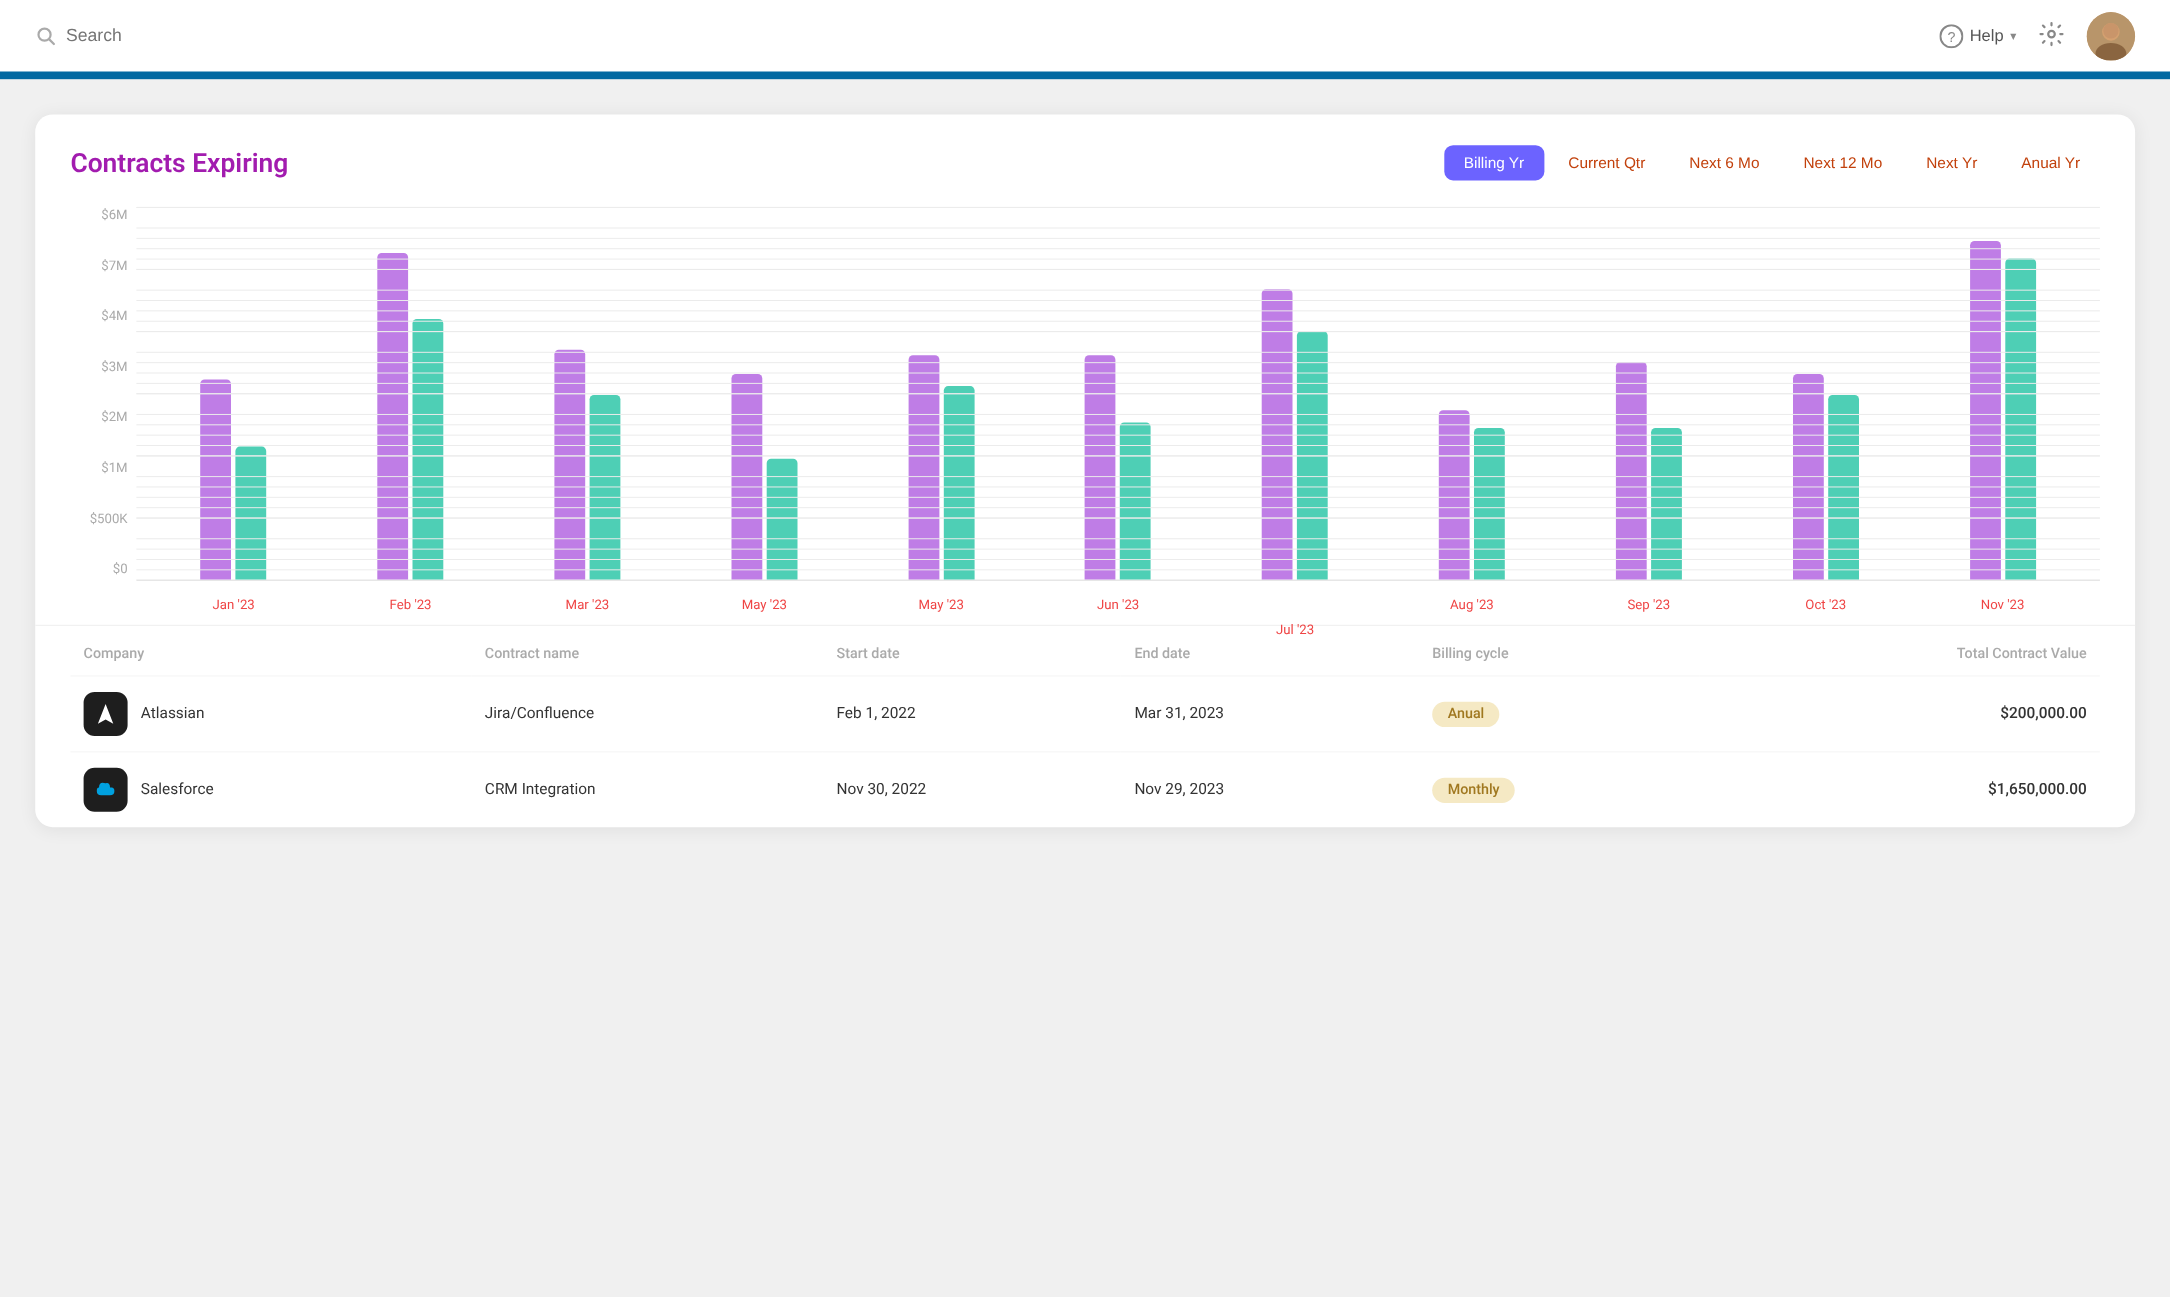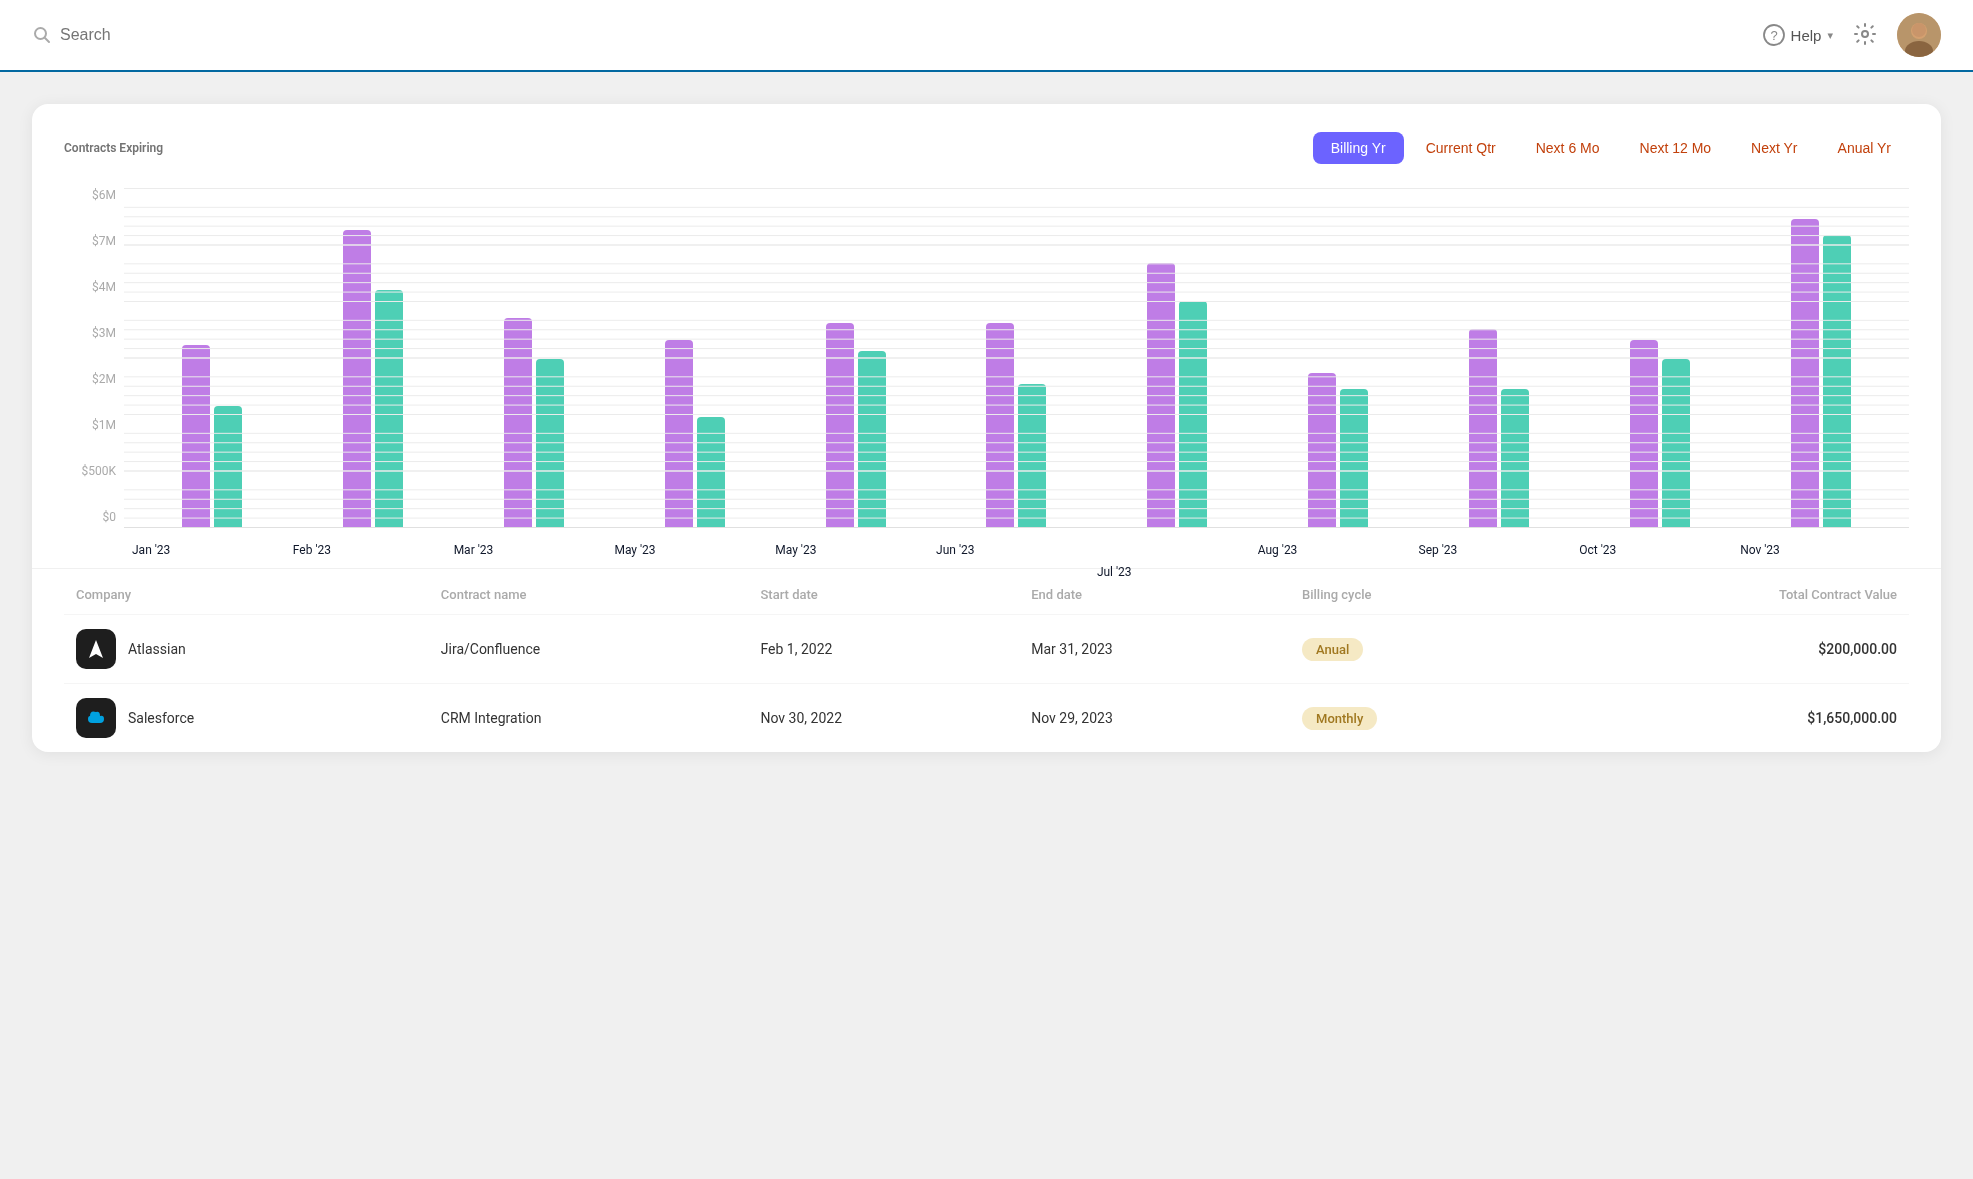--- a/index.html
+++ b/index.html
@@ -9,21 +9,21 @@
       min-height: 100vh;
     }
 
     
     .topbar {
       background: #fff;
       height: 72px;
       display: flex;
       align-items: center;
       padding: 0 32px;
-      border-bottom: 2px solid #0369a1;
+      border-bottom: 7px solid #0369a1;
     }
     .search-area {
       display: flex;
       align-items: center;
       gap: 8px;
       color: #aaa;
       font-size: 16px;
     }
     .topbar-right {
       margin-left: auto;
@@ -72,23 +72,23 @@
     }
 
     
     .card-header {
       display: flex;
       align-items: center;
       justify-content: space-between;
       margin-bottom: 24px;
     }
     .card-title {
-      font-size: 12px;
+      font-size: 24px;
       font-weight: 600;
-      color: #737373;
+      color: #a21caf;
     }
     .filter-tabs {
       display: flex;
       gap: 4px;
     }
     .filter-tab {
       padding: 8px 18px;
       border-radius: 8px;
       font-size: 14px;
       font-weight: 500;
@@ -196,21 +196,22 @@
       right: 0;
       bottom: 0;
       height: 36px;
       display: flex;
       justify-content: space-around;
       align-items: center;
       padding: 0 8px;
     }
     .x-label {
       font-size: 12px;
-      color: #0f172a;
+      color: #ef4444;
+      text-align: center;
       flex: 1;
     }
 
     
     .card-divider {
       height: 1px;
       background: #f0f0f0;
       margin: 0 -32px;
     }
 

